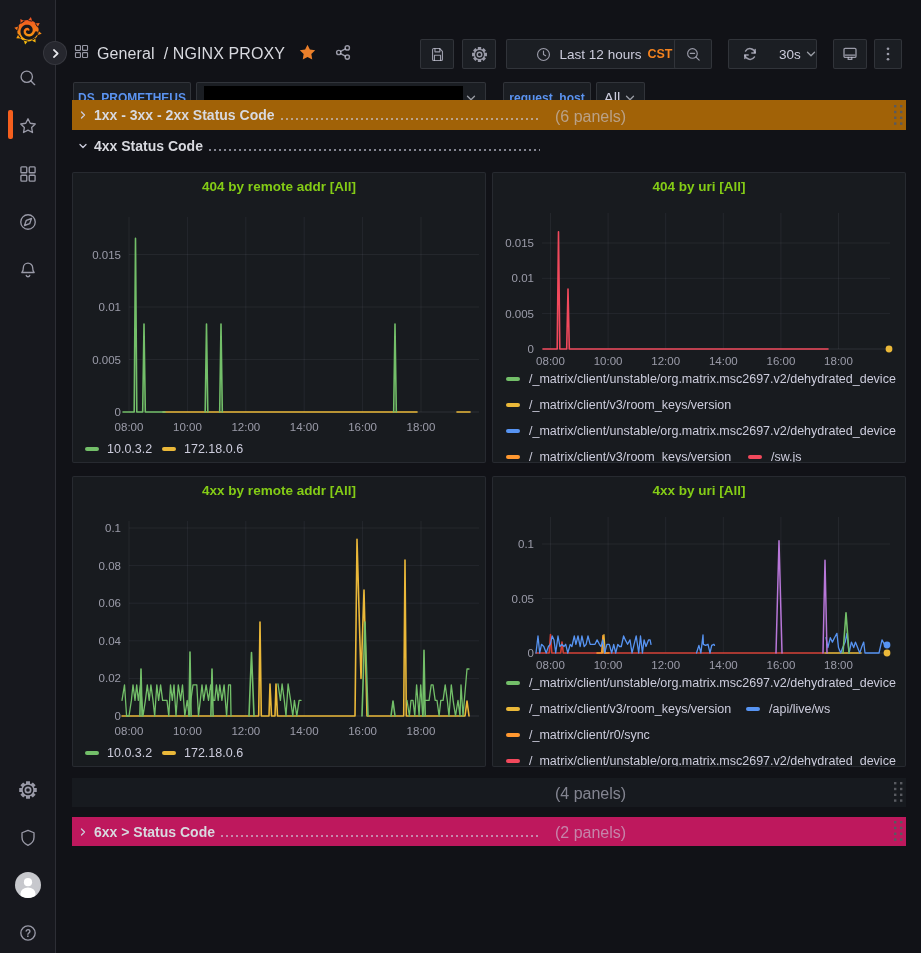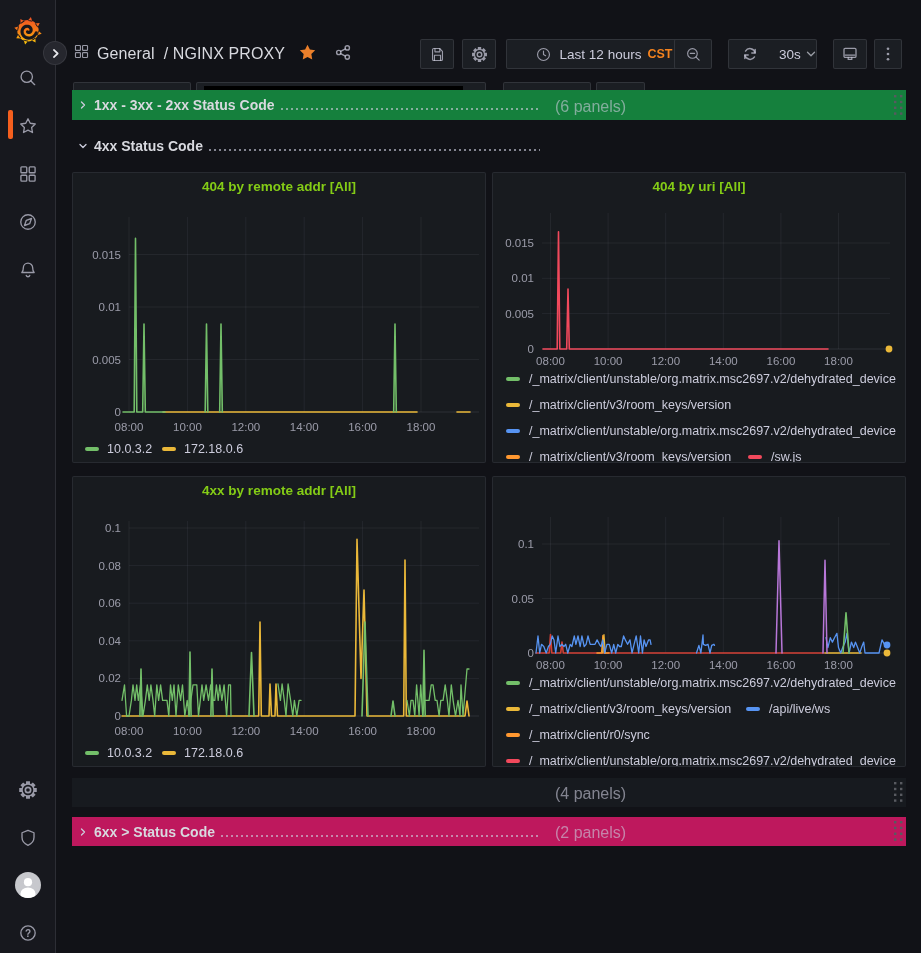--- a/index.html
+++ b/index.html
@@ -207,21 +207,21 @@
   <div class="vbox" style="left:540px;width:49px;justify-content:center">
      <span style="font-size:15px;color:#ccccdc">All</span>
       <span style="margin-left:3px;display:flex">
         <svg width="14" height="14" viewBox="0 0 24 24" fill="none" stroke="#9a9da5" stroke-width="2.2" stroke-linecap="round" stroke-linejoin="round">
           <path d="M6 9l6 6 6-6"></path>
         </svg>
       </span>
   </div>
 </div>
 
-<div class="row" style="top:90px;height:30px;background:#15803d;">
+<div class="row" style="top:100px;height:30px;background:#a16207;">
     <div class="rleft">
       <span class="rchev">
         <svg width="12" height="12" viewBox="0 0 24 24" fill="none" stroke="#ccccdc" stroke-width="2.6" stroke-linecap="round" stroke-linejoin="round">
           <path d="M9 6l6 6-6 6"></path>
         </svg>
       </span>
       <span class="rtitle">1xx - 3xx - 2xx Status Code</span>
       <span class="dots"></span>
     </div>
     <span class="rcount" style="position:absolute;left:483px;top:8px">(6 panels)</span>
@@ -358,20 +358,21 @@
       <path d="M318.0 239.0 L320.0 224.0 L322.0 239.0" fill="none" stroke="#73BF69" stroke-width="1.6" stroke-linejoin="round" stroke-linecap="round"></path>
       <path d="M334.0 223.4 L336.4 239.0 L338.0 223.4 L340.0 223.4 L341.8 239.0 L343.6 207.8 L346.1 239.0 L347.7 207.8 L349.7 239.0 L351.5 223.4 L353.7 223.4 L356.1 223.4 L358.2 207.8 L360.0 207.8 L362.2 223.4 L364.0 223.4 L366.1 239.0 L367.8 223.4 L370.1 223.4 L372.2 207.8 L374.3 223.4 L376.0 239.0 L378.3 207.8 L380.1 223.4 L382.5 239.0 L385.0 223.4 L387.0 239.0 L388.0 207.8 L390.0 239.0 L394.0 192.0 L396.0 192.0" fill="none" stroke="#73BF69" stroke-width="1.3" stroke-linejoin="round" stroke-linecap="round"></path>
       <path d="M349.8 239.0 L351.0 173.2 L352.2 239.0" fill="none" stroke="#73BF69" stroke-width="1.6" stroke-linejoin="round" stroke-linecap="round"></path>
       <rect x="12" y="274" width="14" height="4" rx="2" fill="#73BF69"></rect>
       <text x="34" y="280.2" class="lg">10.0.3.2</text>
       <rect x="89" y="274" width="14" height="4" rx="2" fill="#EAB839"></rect>
       <text x="111" y="280.2" class="lg">172.18.0.6</text>
     </svg>
   </div>
 <div class="panel" style="left:492px;top:476px;width:414px;height:291px">
+    <div class="ptitle">4xx by uri [All]</div>
     <svg width="414" height="291" style="position:absolute;left:0;top:0" font-family="Liberation Sans, sans-serif">
       <line x1="49" y1="67" x2="397" y2="67" stroke="rgba(204,204,220,0.07)"></line>
       <text x="41" y="71" text-anchor="end" class="ax">0.1</text>
       <line x1="49" y1="121.5" x2="397" y2="121.5" stroke="rgba(204,204,220,0.07)"></line>
       <text x="41" y="125.5" text-anchor="end" class="ax">0.05</text>
       <text x="41" y="180" text-anchor="end" class="ax">0</text>
       <line x1="57.5" y1="40" x2="57.5" y2="176" stroke="rgba(204,204,220,0.07)"></line>
       <text x="57.5" y="192" text-anchor="middle" class="ax">08:00</text>
       <line x1="115.1" y1="40" x2="115.1" y2="176" stroke="rgba(204,204,220,0.07)"></line>
       <text x="115.1" y="192" text-anchor="middle" class="ax">10:00</text>

